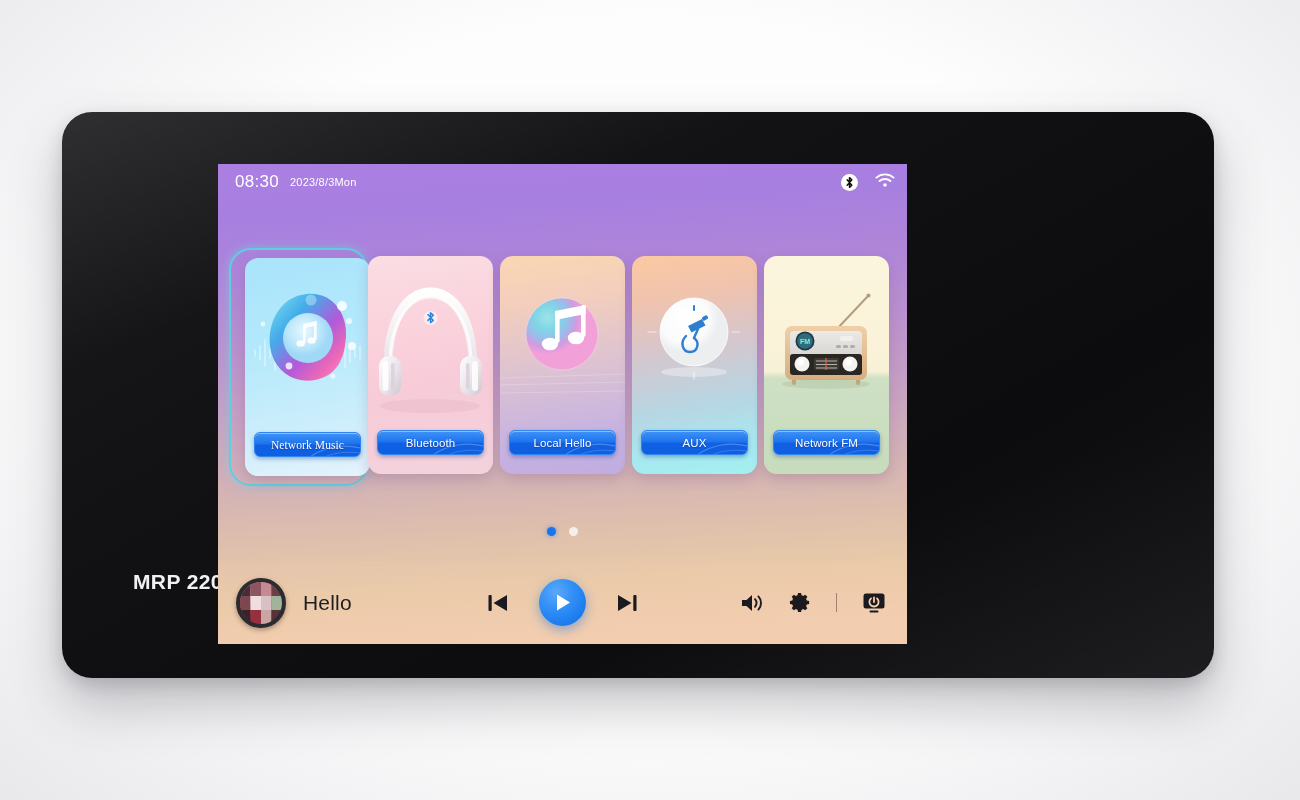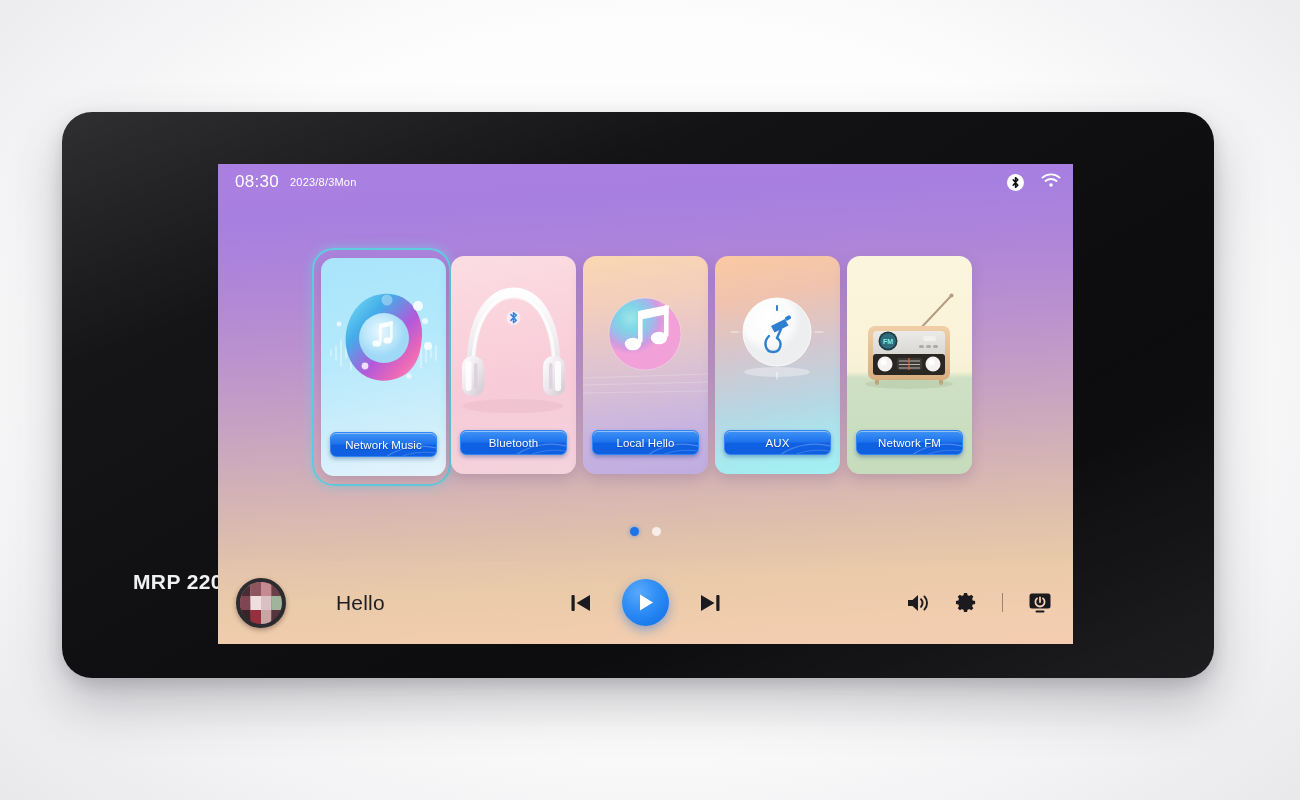--- a/index.html
+++ b/index.html
@@ -49,21 +49,21 @@
     font-size: 21px; font-weight: bold;
     color: #f0f1f3;
     letter-spacing: .4px;
     line-height: 1;
   }
 
   
   #screen {
     position: absolute;
     left: 156px; top: 52px;
-    width: 855px; height: 480px;
+    width: 689px; height: 480px;
     overflow: hidden;
     background: linear-gradient(177deg,
         #ab7fe2 0%,
         #a77fe0 11%,
         #b086d8 24%,
         #bc93cd 38%,
         #c6a0c4 49%,
         #d0aeb9 60%,
         #dcbdae 72%,
         #e8caa8 84%,
@@ -100,26 +100,27 @@
   }
   .card-slot { width: 125px; }
   .card {
     position: relative;
     width: 125px; height: 218px;
     border-radius: 13px;
     overflow: hidden;
     box-shadow: 0 5px 13px rgba(96,68,120,.22);
   }
   .card-slot.selected {
-    padding: 8px 7px;
+    padding: 8px 14px;
     margin: -8px -7px;
     border-radius: 22px;
     border: 2px solid #5fcfe0;
     box-shadow: 0 0 11px rgba(110,215,235,.55);
     width: 139px;
+    font-family: Liberation Serif, serif;
   }
   .card-art { position: absolute; inset: 0; }
   .cta {
     position: absolute;
     left: 9px; right: 9px; bottom: 19px;
     height: 25px;
     border-radius: 6px;
     background: linear-gradient(180deg, #3f93f5 0%, #1f74ee 46%, #1060e4 54%, #0f5fe0 100%);
     border: 1px solid #2f86f2;
     box-shadow: 0 2px 4px rgba(10,50,130,.35), inset 0 1px 0 rgba(255,255,255,.42);
@@ -158,21 +159,20 @@
   .dot.on { background: #1d74ea; box-shadow: 0 0 4px rgba(30,116,234,.6); }
   .dot.off { background: rgba(255,255,255,.72); }
 
   
   #playerbar {
     position: absolute; left: 0; bottom: 0;
     width: 100%; height: 83px;
     display: flex; align-items: center;
     padding: 0 20px 0 18px;
     background: linear-gradient(180deg, rgba(244,202,176,.18) 0%, rgba(244,200,174,.05) 100%);
-    gap: 33px;
   }
   #avatar {
     width: 50px; height: 50px; border-radius: 50%;
     background: radial-gradient(circle at 32% 30%, #f3e2e0 0%, #cf8d94 26%, #8e4a55 52%, #3a2026 78%, #241318 100%);
     border: 4px solid #2b2b30;
     box-shadow: 0 2px 5px rgba(60,30,30,.4);
     flex: 0 0 auto;
     position: relative;
     overflow: hidden;
   }

